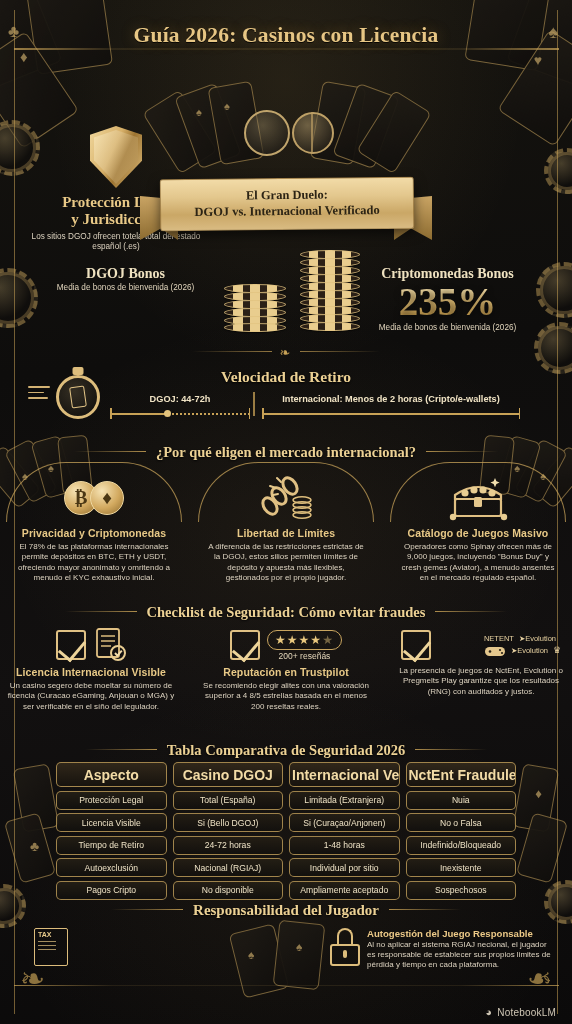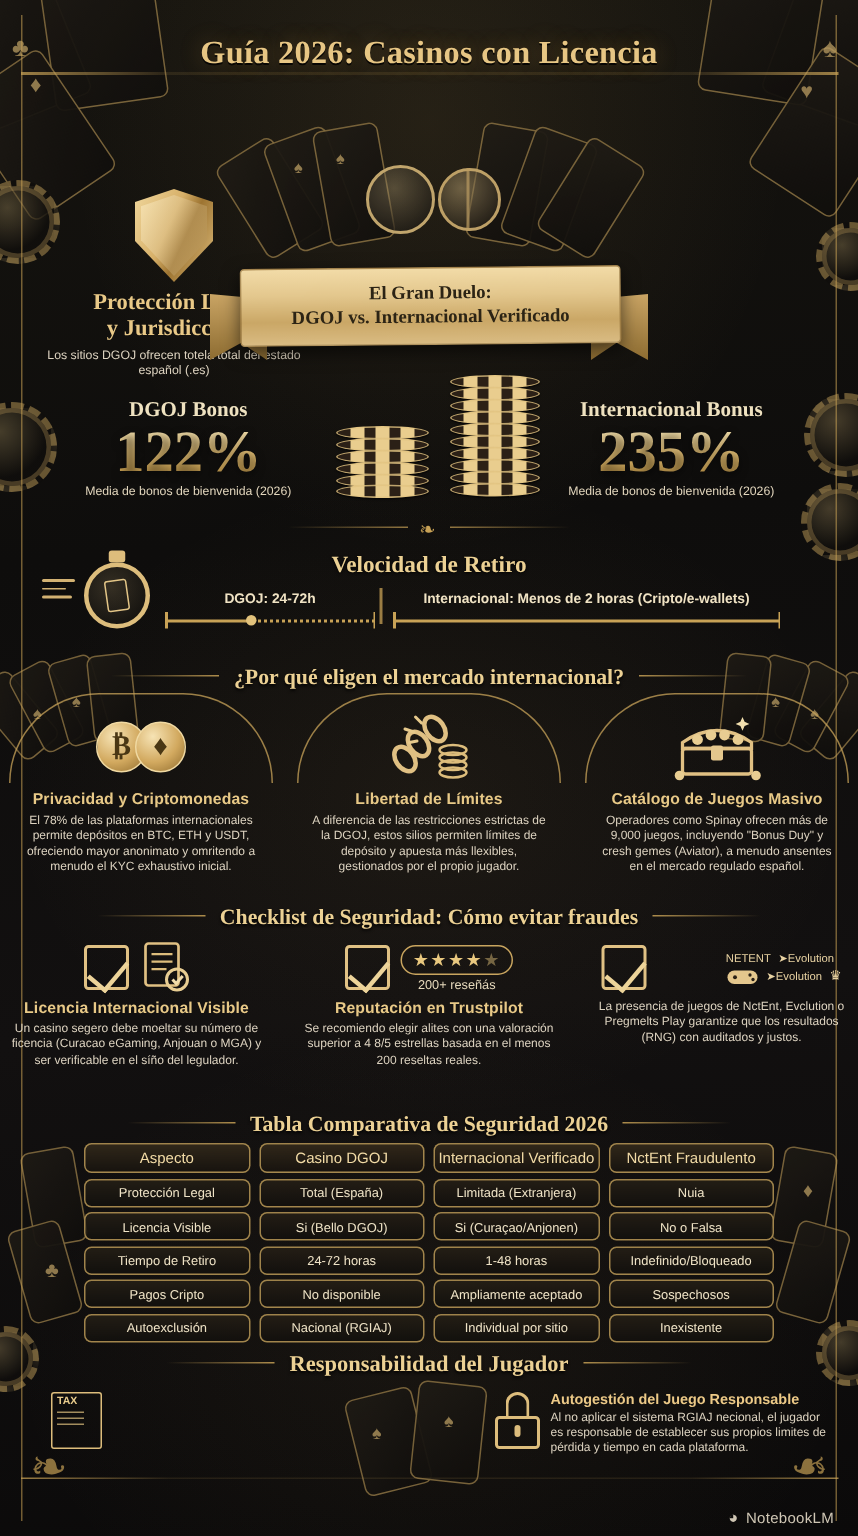--- a/index.html
+++ b/index.html
@@ -201,21 +201,21 @@
   
   #table-head { top:742px; font-size:14.5px; }
   #cmp-table { position:absolute; left:56px; top:762px; width:460px; z-index:6; }
   .trow { display:flex; gap:6px; margin-bottom:3.5px; }
   .tcell {
     flex:1; border:1px solid rgba(205,170,96,.75); border-radius:5px;
     text-align:center; font-size:8.6px; padding:3.5px 2px; color:#efe3c6;
     background: linear-gradient(180deg, rgba(38,32,22,.85), rgba(18,16,13,.85));
     white-space:nowrap; overflow:hidden;
   }
-  .trow.head .tcell { font-weight:400; color:#f2dba6; font-size:10px; background: linear-gradient(180deg, rgba(52,42,27,.9), rgba(24,20,15,.9)); }
+  .trow.head .tcell { font-weight:700; color:#f2dba6; font-size:14px; background: linear-gradient(180deg, rgba(52,42,27,.9), rgba(24,20,15,.9)); }
 
   
   #resp-head { top:902px; font-size:15px; }
   .resp-col { position:absolute; top:928px; width:222px; z-index:6; display:flex; gap:7px; }
   #resp-col-1 { left:34px; } #resp-col-2 { left:330px; }
   .resp-col .rt { font-size:9.6px; font-weight:700; color:#ecc987; margin-bottom:1px; }
   .resp-col .rb { font-size:8px; line-height:1.28; color:#ddd3c0; text-align:left; }
   .tax-doc {
     width:34px; height:38px; flex:none; border:1.8px solid #ddbd7c; border-radius:2px;
     position:relative; color:#e8cb8c; font-size:7px; font-weight:700; padding:2px 3px;
@@ -322,25 +322,24 @@
 
   <div class="ribbon-tail l"></div>
   <div class="ribbon-tail r"></div>
   <div id="duel-banner">
     <div class="b1">El Gran Duelo:</div>
     <div class="b2">DGOJ vs. Internacional Verificado</div>
   </div>
 
   <div class="bonus" id="bonus-dgoj">
     <div class="lbl">DGOJ Bonos</div>
-    <div class="big">122%</div>
     <div class="sub">Media de bonos de bienvenida (2026)</div>
   </div>
   <div class="bonus" id="bonus-intl">
-    <div class="lbl">Internacional Bonus</div>
+    <div class="lbl">Criptomonedas Bonos</div>
     <div class="big">235%</div>
     <div class="sub">Media de bonos de bienvenida (2026)</div>
   </div>
 
   <div class="coin-stack" style="left:224px; top:284px; width:62px; height:48px;">
     <div class="coin" style="top:0;"></div>
       <div class="coin" style="top:8px;"></div>
     <div class="coin" style="top:16px;"></div>
       <div class="coin" style="top:24px;"></div>
     <div class="coin" style="top:32px;"></div>
@@ -369,21 +368,21 @@
     <i style="width:22px;"></i>
       <i style="width:16px;"></i>
       <i style="width:20px;"></i>
   </div>
   <div class="stopwatch">
     <div class="crown"></div>
     <div class="mini-card"></div>
   </div>
 
   <div class="speed-item" style="left:110px; top:394px; width:140px;">
-    <div class="t">DGOJ: 24-72h</div>
+    <div class="t">DGOJ: 44-72h</div>
     <div class="speed-bar">
       <div class="line dashed" style="left:58px;"></div>
       <div class="line" style="right:auto; width:58px; left:0;"></div>
       <div class="cap" style="left:0;"></div>
         <div class="cap" style="right:0;"></div>
       <div class="dot" style="left:54px;"></div>
     </div>
   </div>
   <div class="speed-sep"></div>
   <div class="speed-item" style="left:262px; top:394px; width:258px;">
@@ -554,30 +553,30 @@
       <div class="tcell">Si (Curaçao/Anjonen)</div>
       <div class="tcell">No o Falsa</div>
     </div>
     <div class="trow">
       <div class="tcell">Tiempo de Retiro</div>
       <div class="tcell">24-72 horas</div>
       <div class="tcell">1-48 horas</div>
       <div class="tcell">Indefinido/Bloqueado</div>
     </div>
     <div class="trow">
+      <div class="tcell">Autoexclusión</div>
+      <div class="tcell">Nacional (RGIAJ)</div>
+      <div class="tcell">Individual por sitio</div>
+      <div class="tcell">Inexistente</div>
+    </div>
+    <div class="trow">
       <div class="tcell">Pagos Cripto</div>
       <div class="tcell">No disponible</div>
       <div class="tcell">Ampliamente aceptado</div>
       <div class="tcell">Sospechosos</div>
-    </div>
-    <div class="trow">
-      <div class="tcell">Autoexclusión</div>
-      <div class="tcell">Nacional (RGIAJ)</div>
-      <div class="tcell">Individual por sitio</div>
-      <div class="tcell">Inexistente</div>
     </div>
   </div>
 
   <h2 class="sec-head" id="resp-head">
     <span class="rule-l"></span><span>Responsabilidad del Jugador</span><span class="rule-r"></span>
   </h2>
 
   <div class="resp-col" id="resp-col-1">
     <div class="tax-doc">
       <span>TAX</span>

